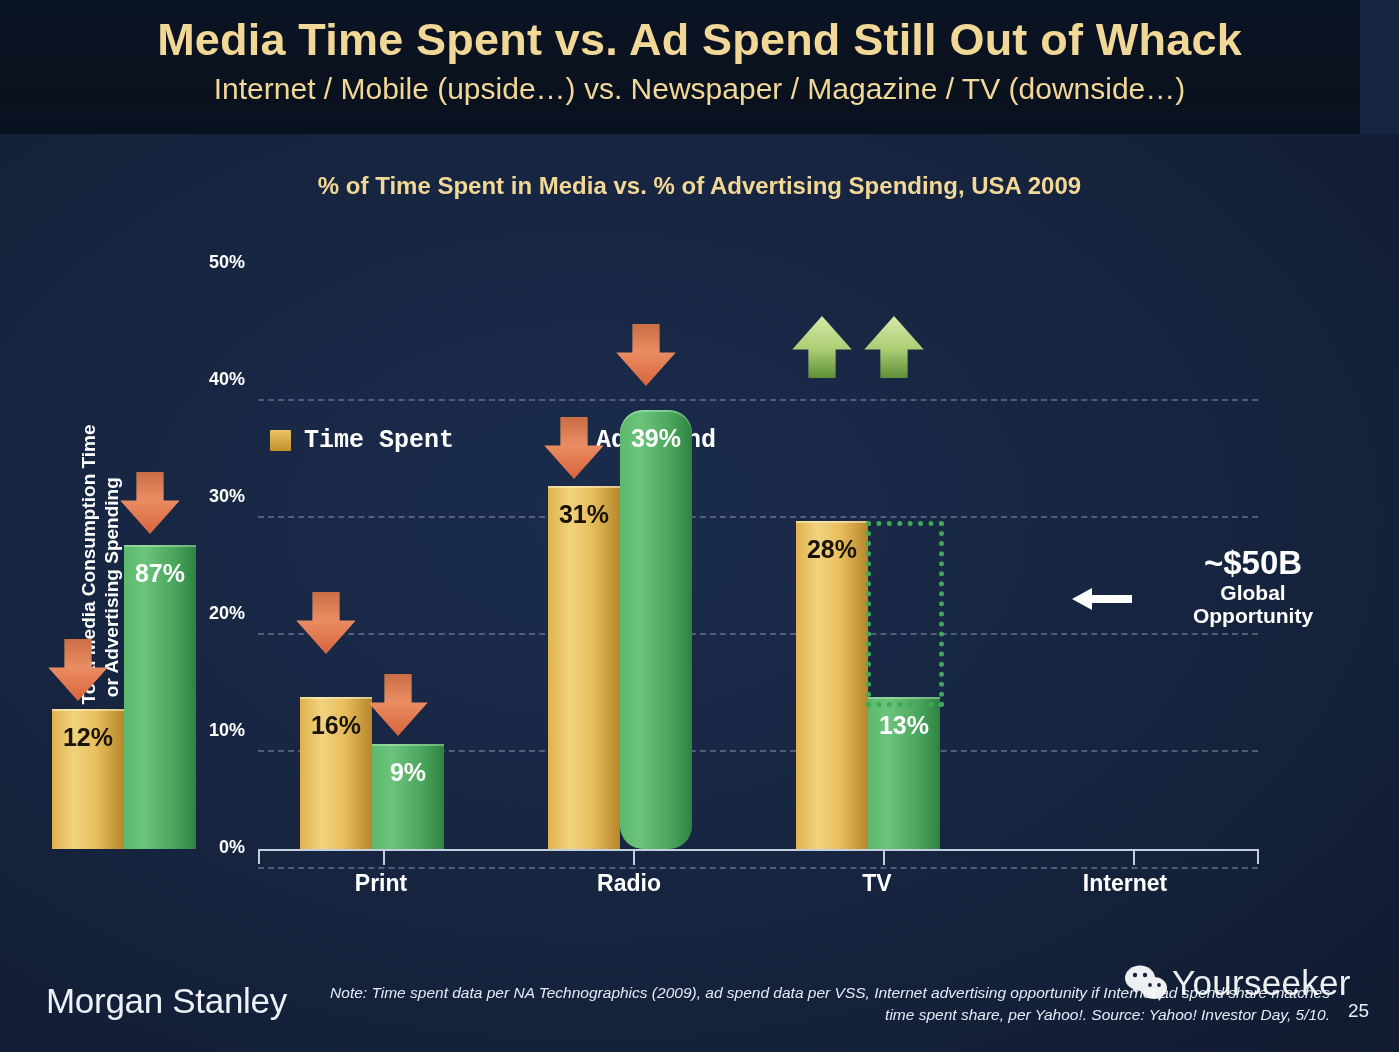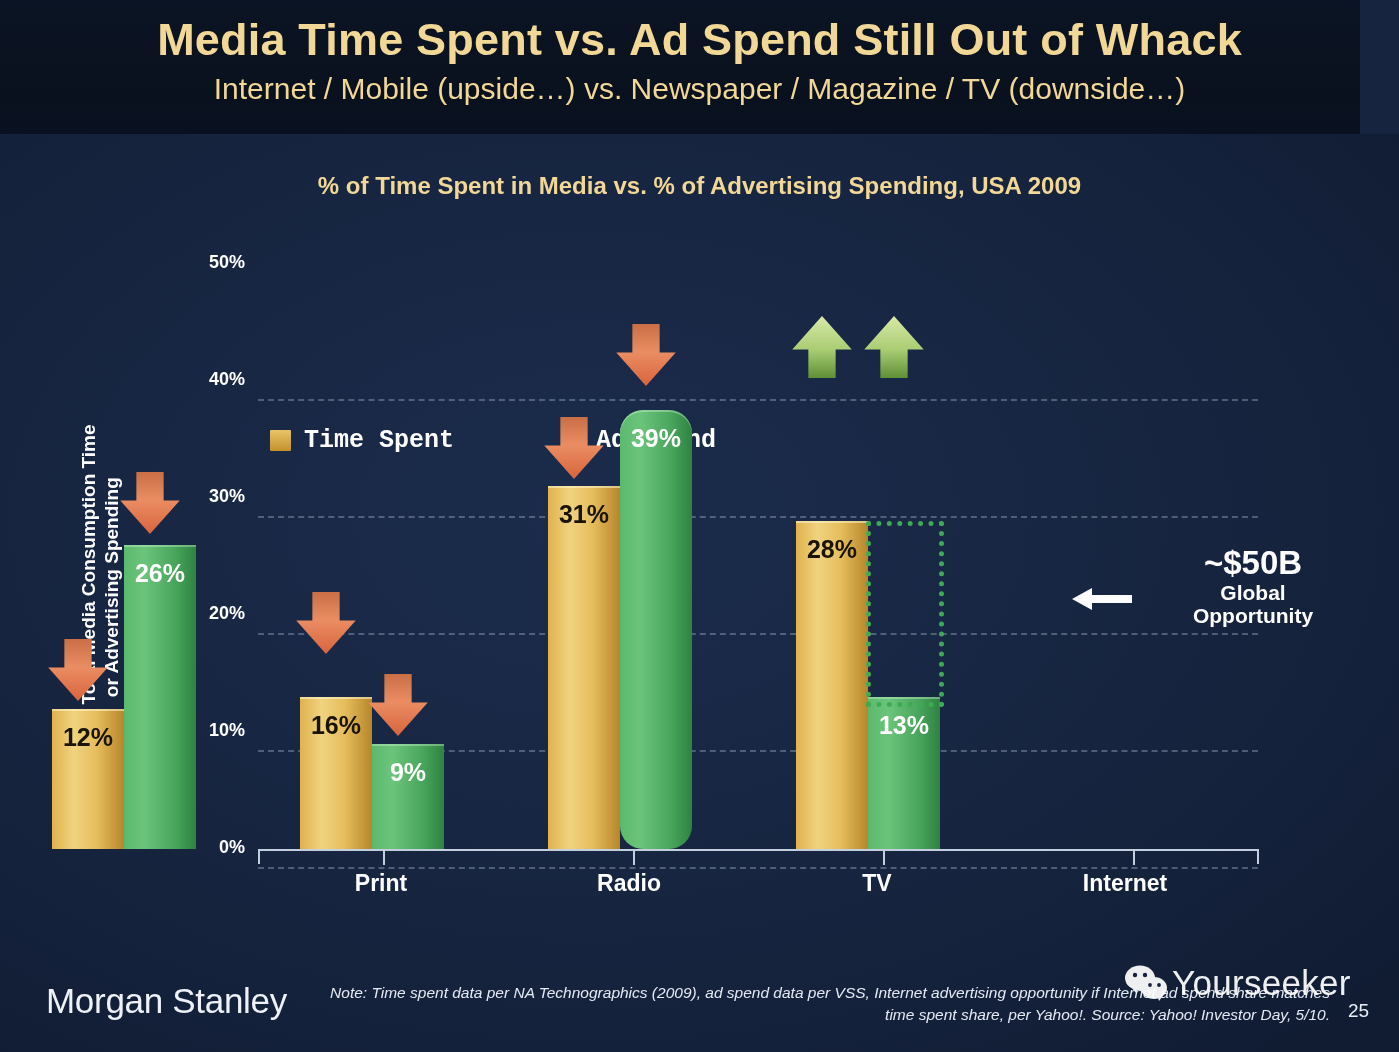--- a/index.html
+++ b/index.html
@@ -127,21 +127,21 @@
       <div class="legend-item">
         <span class="legend-swatch sw-green"></span>
         <span class="legend-label">Ad Spend</span>
       </div>
     </div>
 
     <div class="bar gold" style="left:52px;bottom:203px;height:140px;">
       <span class="bar-val">12%</span>
     </div>
     <div class="bar green" style="left:124px;bottom:203px;height:304px;">
-      <span class="bar-val">26%</span>
+      <span class="bar-val">87%</span>
     </div>
 
     <div class="bar gold" style="left:300px;bottom:203px;height:152px;">
       <span class="bar-val">16%</span>
     </div>
     <div class="bar green" style="left:372px;bottom:203px;height:105px;">
       <span class="bar-val">9%</span>
     </div>
 
     <div class="bar gold" style="left:548px;bottom:203px;height:363px;">

